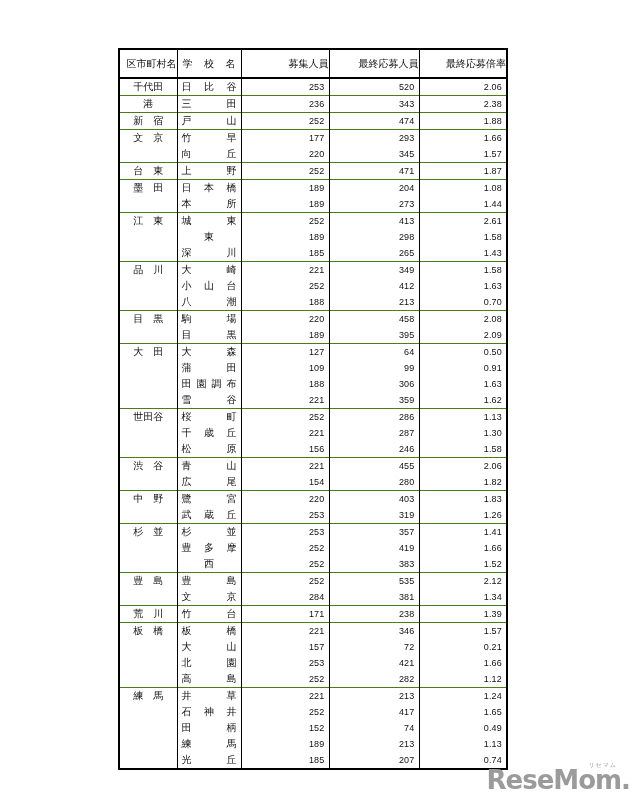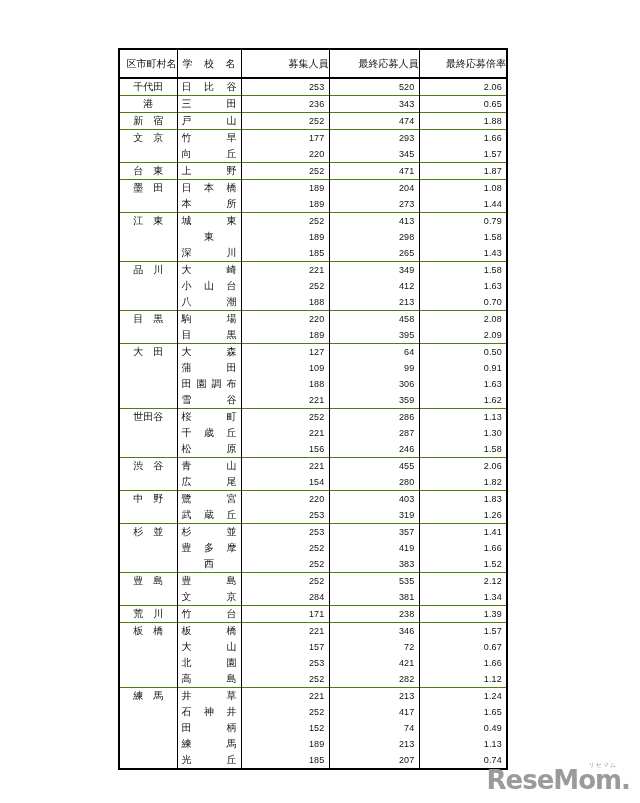--- a/index.html
+++ b/index.html
@@ -141,21 +141,21 @@
         <tr>
           <td class="ward" rowspan="1">港</td>
           <td class="school">
             <div class="chars">
               <span>三</span>
               <span>田</span>
             </div>
           </td>
           <td class="num">236</td>
           <td class="num">343</td>
-          <td class="num">0.65</td>
+          <td class="num">2.38</td>
         </tr>
       </tbody>
       <tbody>
         <tr>
           <td class="ward" rowspan="1">新　宿</td>
           <td class="school">
             <div class="chars">
               <span>戸</span>
               <span>山</span>
             </div>
@@ -234,21 +234,21 @@
         <tr>
           <td class="ward" rowspan="3">江　東</td>
           <td class="school">
             <div class="chars">
               <span>城</span>
               <span>東</span>
             </div>
           </td>
           <td class="num">252</td>
           <td class="num">413</td>
-          <td class="num">0.79</td>
+          <td class="num">2.61</td>
         </tr>
         <tr>
           <td class="school">
             <div class="chars single">
               <span>東</span>
             </div>
           </td>
           <td class="num">189</td>
           <td class="num">298</td>
           <td class="num">1.58</td>
@@ -554,21 +554,21 @@
         </tr>
         <tr>
           <td class="school">
             <div class="chars">
               <span>大</span>
               <span>山</span>
             </div>
           </td>
           <td class="num">157</td>
           <td class="num">72</td>
-          <td class="num">0.67</td>
+          <td class="num">0.21</td>
         </tr>
         <tr>
           <td class="school">
             <div class="chars">
               <span>北</span>
               <span>園</span>
             </div>
           </td>
           <td class="num">253</td>
           <td class="num">421</td>

